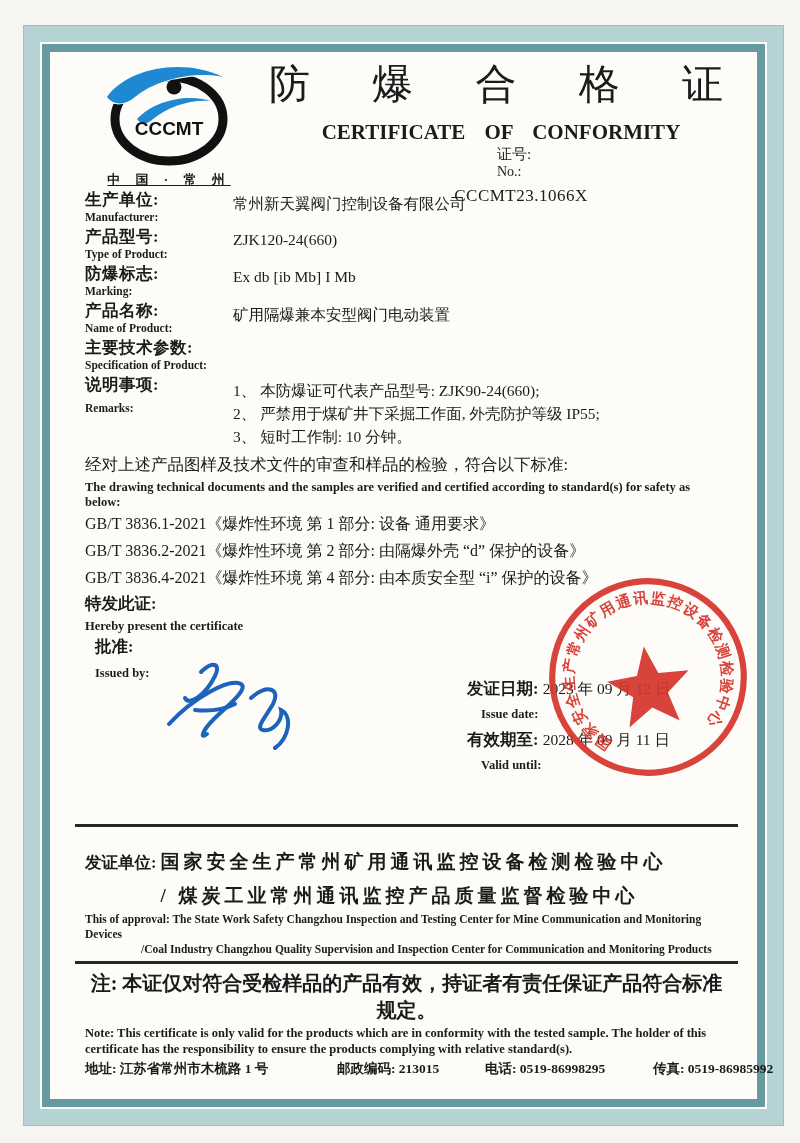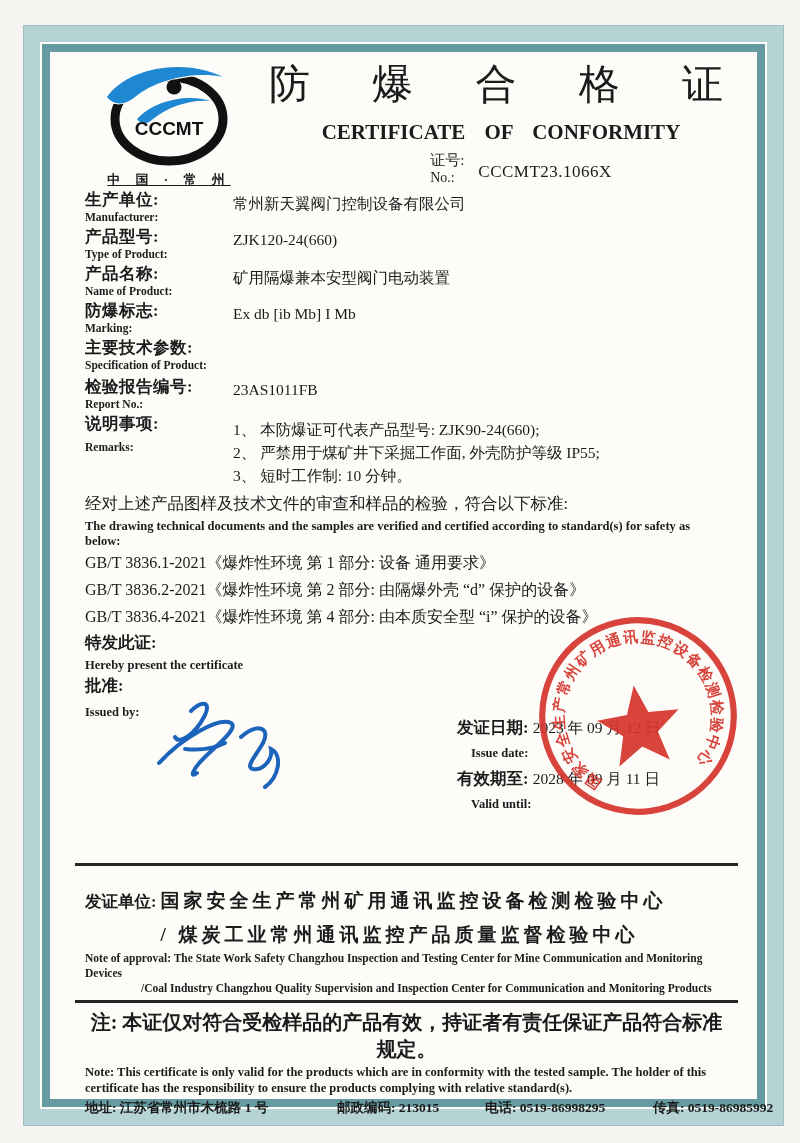--- a/index.html
+++ b/index.html
@@ -23,41 +23,41 @@
   .content{
     position:absolute;top:55px;left:85px;right:72px;bottom:40px;
   }
   
   .header{display:flex;align-items:flex-start;height:132px;}
   .logo-block{width:168px;flex:none;text-align:center;}
   .logo-region{font-size:13px;letter-spacing:6px;margin-top:0px;font-weight:bold;text-decoration:underline;}
   .title-block{flex:1;text-align:center;padding-top:2px;}
   .cn-title{font-size:41px;letter-spacing:26px;white-space:nowrap;margin-left:16px;}
   .en-title{font-size:21px;word-spacing:14px;margin-top:8px;font-weight:bold;font-family:"Liberation Serif",serif;}
-  .certno-row{display:flex;justify-content:center;align-items:center;margin-top:6px;margin-left:40px;}
+  .certno-row{display:flex;justify-content:center;align-items:center;margin-left:40px;flex-direction:column;}
   .certno-labels{text-align:left;margin-right:14px;}
   .certno-labels .cn{font-size:15px;}
   .certno-labels .en{font-size:14px;}
   .certno-value{font-size:17px;letter-spacing:.5px;padding-top:6px;}
   
   .row{display:flex;}
   .lab{width:148px;flex:none;}
   .lab .cn{font-size:16.5px;font-weight:bold;letter-spacing:.5px;}
   .lab .en{font-size:11.5px;font-weight:bold;line-height:13px;}
   .val{font-size:15.5px;padding-top:5px;flex:1;}
   .val-line{line-height:23px;white-space:nowrap;}
   .mt2{margin-top:2px;} .mt4{margin-top:4px;} .mt6{margin-top:6px;}
   
   .std-intro-cn{font-size:16.5px;margin-top:6px;}
   .std-intro-en{font-size:12.5px;font-weight:bold;margin-top:4px;}
   .std-item{font-size:16px;line-height:27px;}
   .hereby-cn{font-size:16.5px;font-weight:bold;margin-top:2px;}
   .hereby-en{font-size:12.5px;font-weight:bold;margin-top:4px;}
   
-  .approval{position:relative;height:188px;margin-top:2px;}
+  .approval{position:relative;height:188px;margin-top:2px;margin-left:10px;}
   .issued-cn{font-size:16.5px;font-weight:bold;}
   .issued-en{font-size:12.5px;font-weight:bold;margin-top:8px;}
   .signature{position:absolute;left:60px;top:18px;}
   .dates{position:absolute;left:372px;top:42px;width:270px;}
   .d-cn{font-size:16.5px;font-weight:bold;white-space:nowrap;}
   .d-cn .d-val{font-weight:normal;font-size:15.5px;}
   .d-en{font-size:12.5px;font-weight:bold;margin:7px 0 7px 14px;}
   .seal{position:absolute;left:450px;top:-62px;transform:rotate(-8deg);opacity:.92;}
   
   .rule{height:3px;background:#262626;margin:0 -10px;}
@@ -121,48 +121,41 @@
     <div class="row mt2">
       <div class="lab">
         <div class="cn">产品型号:</div>
         <div class="en">Type of Product:</div>
       </div>
       <div class="val">ZJK120-24(660)</div>
     </div>
 
     <div class="row mt2">
       <div class="lab">
+        <div class="cn">防爆标志:</div>
+        <div class="en">Marking:</div>
+      </div>
+      <div class="val">Ex db [ib Mb] I Mb</div>
+    </div>
+
+    <div class="row mt2">
+      <div class="lab">
         <div class="cn">产品名称:</div>
         <div class="en">Name of Product:</div>
       </div>
       <div class="val">矿用隔爆兼本安型阀门电动装置</div>
     </div>
 
     <div class="row mt2">
       <div class="lab">
-        <div class="cn">防爆标志:</div>
-        <div class="en">Marking:</div>
-      </div>
-      <div class="val">Ex db [ib Mb] I Mb</div>
-    </div>
-
-    <div class="row mt2">
-      <div class="lab">
         <div class="cn">主要技术参数:</div>
         <div class="en">Specification of Product:</div>
       </div>
     </div>
 
-    <div class="row mt4">
-      <div class="lab">
-        <div class="cn">检验报告编号:</div>
-        <div class="en">Report No.:</div>
-      </div>
-      <div class="val">23AS1011FB</div>
-    </div>
 
     <div class="row mt2">
       <div class="lab">
         <div class="cn">说明事项:</div>
         <div class="en mt6">Remarks:</div>
       </div>
       <div class="val">
         <div class="val-line">1、 本防爆证可代表产品型号: ZJK90-24(660);</div>
         <div class="val-line">2、 严禁用于煤矿井下采掘工作面, 外壳防护等级 IP55;</div>
         <div class="val-line">3、 短时工作制: 10 分钟。</div>
@@ -221,21 +214,21 @@
 
     <div class="issuer">
       <div class="issuer-cn">
         <div class="issuer-label">发证单位:</div>
         <div class="issuer-lines">
           <div class="issuer-l1">国家安全生产常州矿用通讯监控设备检测检验中心</div>
           <div class="issuer-l2">/ 煤炭工业常州通讯监控产品质量监督检验中心</div>
         </div>
       </div>
       <div class="issuer-en">
-        <div><span>Note of approval:</span> <span>The State Work Safety Changzhou Inspection and Testing Center for Mine Communication and Monitoring Devices</span></div>
+        <div><span>This of approval:</span> <span>The State Work Safety Changzhou Inspection and Testing Center for Mine Communication and Monitoring Devices</span></div>
         <div class="l2">/Coal Industry Changzhou Quality Supervision and Inspection Center for Communication and Monitoring Products</div>
       </div>
     </div>
 
     <div class="rule"></div>
 
     <div class="footer">
       <div class="note-cn">注: 本证仅对符合受检样品的产品有效，持证者有责任保证产品符合标准规定。</div>
       <div class="note-en">Note: This certificate is only valid for the products which are in conformity with the tested sample. The holder of this certificate has the responsibility to ensure the products complying with relative standard(s).</div>
       <div class="addr-grid">

